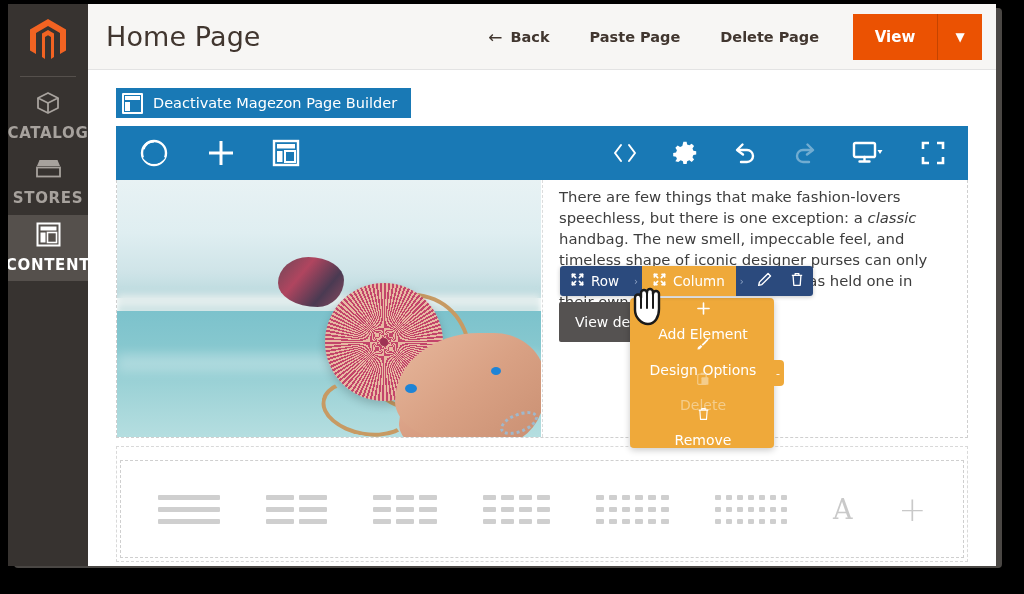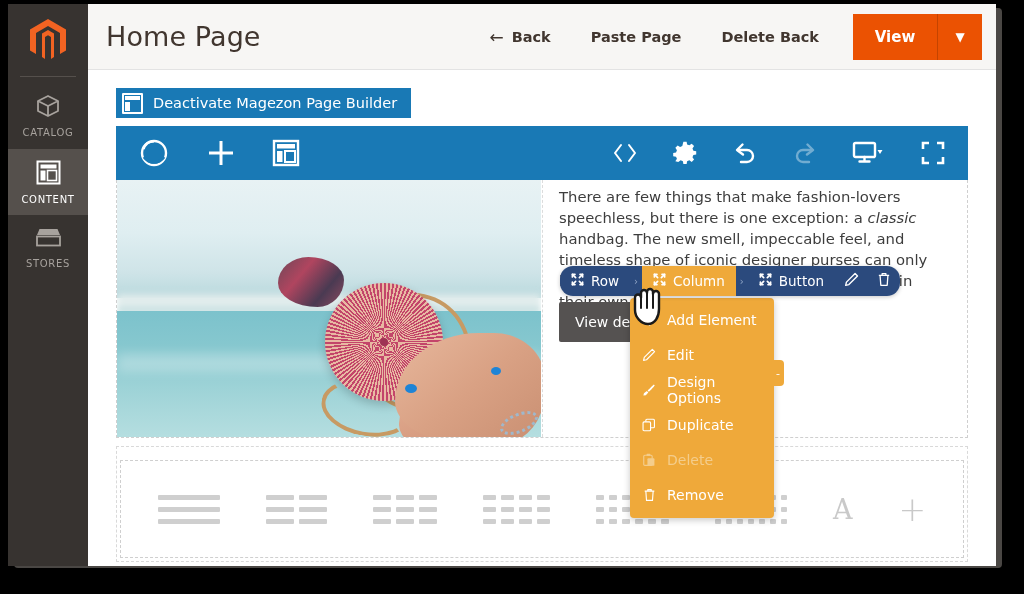--- a/index.html
+++ b/index.html
@@ -32,21 +32,21 @@
   .logo svg{ display:block; }
   .sb-div{ height:1px; background:#55504c; margin:0 12px 6px 12px; }
   .sb-item{
     height:66px; display:flex; flex-direction:column;
     align-items:center; justify-content:center; gap:5px;
     color:#a7a29d; cursor:pointer;
   }
   .sb-item.active{ background:#55504c; color:#ffffff; }
   .sb-item .ico{ display:block; }
   .sb-item .lbl{
-    font-size:10px; letter-spacing:.7px; font-weight:400;
+    font-size:15px; letter-spacing:.7px; font-weight:700;
   }
   .sb-item.active .lbl{ color:#fff; }
 
   
   .header{
     position:absolute; left:80px; top:0; right:0; height:66px;
     background:#f7f6f4; border-bottom:1px solid #e3e3e3;
     display:flex; align-items:center;justify-content:space-between;
   }
   .page-title{
@@ -201,21 +201,21 @@
   .viewdetails{
     position:absolute; left:16px; top:122px;
     background:#555251; color:#fff; font-size:14px;
     padding:12px 16px; border-radius:2px; cursor:pointer;
     white-space:nowrap;
   }
 
   
   .bc{
     position:absolute; left:552px; top:262px; height:30px;
-    display:flex; align-items:stretch; border-radius:13px; overflow:hidden;
+    display:flex; align-items:stretch; border-radius:3px; overflow:hidden;
     box-shadow:0 1px 4px rgba(0,0,0,.22); z-index:30;
     font-size:13.5px;
   }
   .bc-seg{
     background:#2b4a7d; color:#fff; display:flex; align-items:center;
     gap:7px; padding:0 11px; cursor:pointer;
   }
   .bc-seg.sel{ background:#efa93a; }
   .bc-sep{
     background:#2b4a7d; color:#8fa5c6; display:flex; align-items:center;
@@ -233,21 +233,21 @@
     box-shadow:0 2px 7px rgba(0,0,0,.22); padding:4px 0 6px 0;
   }
   .ctx-tab{
     position:absolute; right:-10px; top:62px; width:12px; height:26px;
     background:#efa93a; border-radius:0 4px 4px 0;
     display:flex; align-items:center; justify-content:center;
     color:#fff; font-size:11px;
   }
   .ctx-item{
     display:flex; align-items:center; gap:11px; height:35px;
-    padding:0 10px 0 12px; color:#fff; font-size:14px; cursor:pointer;
+    padding:0 10px 0 12px; color:#fff; font-size:14px; cursor:pointer;flex-direction:column;
   }
   .ctx-item .ci{ width:14px; display:flex; justify-content:center; flex:none; }
   .ctx-item.disabled{ color:#f4cd8c; cursor:default; }
 
   .cursor{
     position:absolute; left:620px; top:277px; z-index:40;
     pointer-events:none;
   }
 
   
@@ -290,64 +290,64 @@
         <span class="ico">
           <svg width="26" height="24" viewBox="0 0 26 24">
             <g fill="none" stroke="#a7a29d" stroke-width="1.8" stroke-linejoin="round">
               <path d="M13 2 L23 7 L13 12 L3 7 Z"></path>
               <path d="M3 7 L3 17 L13 22 L23 17 L23 7"></path>
               <path d="M13 12 L13 22"></path>
             </g>
           </svg>
         </span>
         <span class="lbl">CATALOG</span>
-      </div>
-
-      <div class="sb-item active">
-        <span class="ico">
-          <svg width="25" height="25" viewBox="0 0 25 25">
-            <rect x="1.5" y="1.5" width="22" height="22" fill="none" stroke="#ffffff" stroke-width="2"></rect>
-            <rect x="4.5" y="4.5" width="16" height="4" fill="#ffffff"></rect>
-            <rect x="4.5" y="10.5" width="5" height="10" fill="#ffffff"></rect>
-            <rect x="11.5" y="10.5" width="9" height="10" fill="none" stroke="#ffffff" stroke-width="1.6"></rect>
-          </svg>
-        </span>
-        <span class="lbl">CONTENT</span>
       </div>
 
       <div class="sb-item">
         <span class="ico">
           <svg width="27" height="22" viewBox="0 0 27 22">
             <path d="M2 8 L4.5 2 L22.5 2 L25 8 Z" fill="#a7a29d"></path>
             <rect x="2" y="9.5" width="23" height="9" fill="none" stroke="#a7a29d" stroke-width="1.8"></rect>
             <g stroke="#a7a29d" stroke-width="1.5">
               <path d="M8 2 L7 8"></path>
                 <path d="M13.5 2 L13.5 8"></path>
                 <path d="M19 2 L20 8"></path>
             </g>
           </svg>
         </span>
         <span class="lbl">STORES</span>
       </div>
 
+      <div class="sb-item active">
+        <span class="ico">
+          <svg width="25" height="25" viewBox="0 0 25 25">
+            <rect x="1.5" y="1.5" width="22" height="22" fill="none" stroke="#ffffff" stroke-width="2"></rect>
+            <rect x="4.5" y="4.5" width="16" height="4" fill="#ffffff"></rect>
+            <rect x="4.5" y="10.5" width="5" height="10" fill="#ffffff"></rect>
+            <rect x="11.5" y="10.5" width="9" height="10" fill="none" stroke="#ffffff" stroke-width="1.6"></rect>
+          </svg>
+        </span>
+        <span class="lbl">CONTENT</span>
+      </div>
+
     </div>
 
     <div class="header">
       <div class="page-title">Home Page</div>
 
       <div class="hdr-actions">
         <div class="hdr-btn">
           <span class="arrow">←</span>
           <span>Back</span>
         </div>
         <div class="hdr-btn">
           <span>Paste Page</span>
         </div>
         <div class="hdr-btn">
-          <span>Delete Back</span>
+          <span>Delete Page</span>
         </div>
         <div class="save-group">
           <div class="save-btn">
             <span>View</span>
           </div>
           <div class="save-split"></div>
           <div class="save-caret">
             <span>▼</span>
           </div>
         </div>
@@ -611,31 +611,20 @@
           <svg width="13" height="13" viewBox="0 0 14 14">
             <g stroke="#fff" stroke-width="1.8" stroke-linecap="round">
               <path d="M1.5 1.5 L5 5 M12.5 1.5 L9 5 M1.5 12.5 L5 9 M12.5 12.5 L9 9"></path>
               <path d="M1.5 1.5 H4.3 M1.5 1.5 V4.3 M12.5 1.5 H9.7 M12.5 1.5 V4.3 M1.5 12.5 H4.3 M1.5 12.5 V9.7 M12.5 12.5 H9.7 M12.5 12.5 V9.7"></path>
             </g>
           </svg>
         </span>
         <span>Column</span>
       </div>
       <div class="bc-sep">›</div>
-      <div class="bc-seg">
-        <span>
-          <svg width="13" height="13" viewBox="0 0 14 14">
-            <g stroke="#fff" stroke-width="1.8" stroke-linecap="round">
-              <path d="M1.5 1.5 L5 5 M12.5 1.5 L9 5 M1.5 12.5 L5 9 M12.5 12.5 L9 9"></path>
-              <path d="M1.5 1.5 H4.3 M1.5 1.5 V4.3 M12.5 1.5 H9.7 M12.5 1.5 V4.3 M1.5 12.5 H4.3 M1.5 12.5 V9.7 M12.5 12.5 H9.7 M12.5 12.5 V9.7"></path>
-            </g>
-          </svg>
-        </span>
-        <span>Button</span>
-      </div>
       <div class="bc-tool">
         <span>
           <svg width="15" height="15" viewBox="0 0 16 16">
             <path d="M11.8 1.6 L14.4 4.2 L5.2 13.4 L1.8 14.2 L2.6 10.8 Z" fill="none" stroke="#fff" stroke-width="1.5" stroke-linejoin="round"></path>
           </svg>
         </span>
       </div>
       <div class="bc-tool">
         <span>
           <svg width="14" height="15" viewBox="0 0 14 16">
@@ -650,48 +639,31 @@
 
       <div class="ctx-item">
         <span class="ci">
           <svg width="13" height="13" viewBox="0 0 14 14">
               <path d="M7 1 V13 M1 7 H13" stroke="#fff" stroke-width="1.7" stroke-linecap="round"></path>
             </svg>
         </span>
         <span>Add Element</span>
       </div>
 
-      <div class="ctx-item">
-        <span class="ci">
-          <svg width="14" height="14" viewBox="0 0 16 16">
-              <path d="M11.8 1.6 L14.4 4.2 L5.2 13.4 L1.8 14.2 L2.6 10.8 Z" fill="none" stroke="#fff" stroke-width="1.3" stroke-linejoin="round"></path>
-            </svg>
-        </span>
-        <span>Edit</span>
-      </div>
 
       <div class="ctx-item">
         <span class="ci">
           <svg width="14" height="14" viewBox="0 0 16 16">
             <path d="M13.6 1.6 C12 3 7.8 7 6.4 8.6 L7.8 10 C9.4 8.6 13.4 4.4 14.6 2.8 Z" fill="#fff"></path>
             <path d="M5.6 9.2 L7.2 10.8 L4.4 14 L1.6 14.4 L2.2 11.6 Z" fill="#fff"></path>
           </svg>
         </span>
         <span>Design Options</span>
       </div>
 
-      <div class="ctx-item">
-        <span class="ci">
-          <svg width="14" height="14" viewBox="0 0 16 16">
-            <rect x="1.2" y="4.4" width="8.6" height="10.2" rx="1.2" fill="none" stroke="#fff" stroke-width="1.3"></rect>
-            <path d="M4.4 4.4 V2.6 a1.2 1.2 0 0 1 1.2-1.2 H13 a1.2 1.2 0 0 1 1.2 1.2 V10 a1.2 1.2 0 0 1-1.2 1.2 H9.8" fill="none" stroke="#fff" stroke-width="1.3"></path>
-          </svg>
-        </span>
-        <span>Duplicate</span>
-      </div>
 
 
       <div class="ctx-item disabled">
         <span class="ci">
           <svg width="14" height="14" viewBox="0 0 16 16">
             <rect x="2" y="2.6" width="9.6" height="11.6" rx="1.2" fill="none" stroke="#f4cd8c" stroke-width="1.3"></rect>
             <rect x="5.2" y="0.8" width="4.4" height="2.6" rx="0.8" fill="#f4cd8c"></rect>
             <rect x="6.2" y="6" width="8" height="8.6" rx="1" fill="#f4cd8c"></rect>
           </svg>
         </span>

